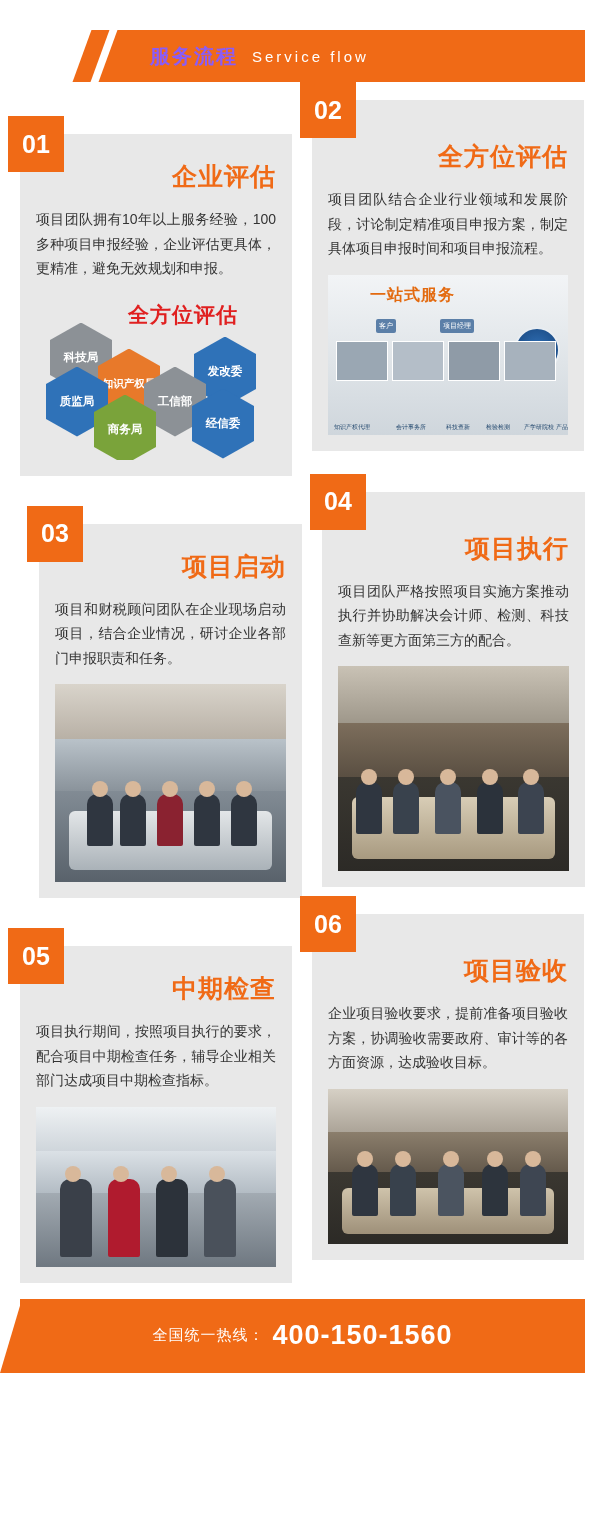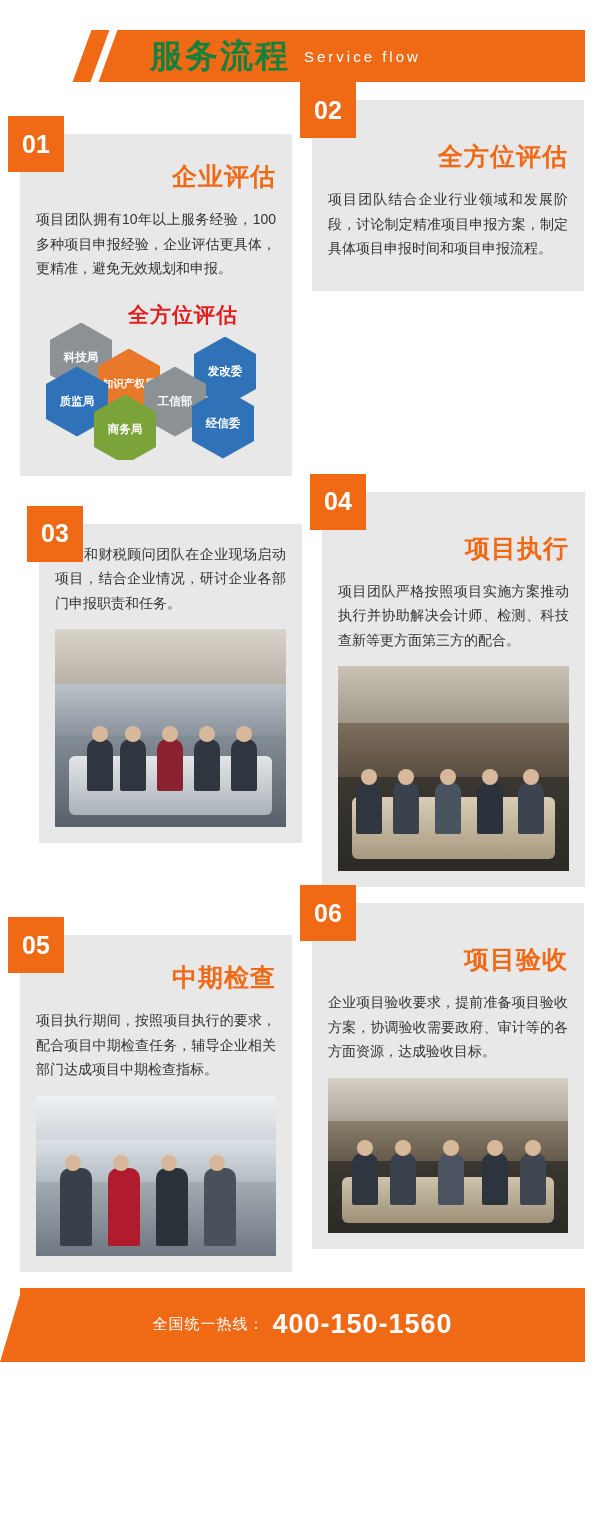--- a/index.html
+++ b/index.html
@@ -48,22 +48,22 @@
     position: absolute;
     left: 150px;
     top: 30px;
     height: 52px;
     display: flex;
     align-items: center;
     gap: 14px;
     z-index: 4;
   }
   .header-cn {
-    color: #15803d;
-    font-size: 33px;
+    color: #8b5cf6;
+    font-size: 20px;
     font-weight: bold;
     letter-spacing: 2px;
   }
   .header-en {
     color: #ffffff;
     font-size: 15px;
     letter-spacing: 3px;
   }
 
   
@@ -304,27 +304,46 @@
           <div class="hex" style="left:58px; top:100px; background:#7aa33a;">商务局</div>
           <div class="hex" style="left:156px; top:94px; background:#2f72b8;">经信委</div>
         </div>
       </div>
     </div>
 
     <div class="card">
       <div class="badge left">02</div>
       <div class="card-title tall">全方位评估</div>
       <div class="card-body">项目团队结合企业行业领域和发展阶段，讨论制定精准项目申报方案，制定具体项目申报时间和项目申报流程。</div>
+      <div class="photo h-diagram">
+        <div class="svcwrap">
+          <div class="svc-title">一站式服务</div>
+          <div class="svc-node" style="left:48px; top:44px;">客户</div>
+          <div class="svc-node" style="left:112px; top:44px;">项目经理</div>
+          <div class="svc-seal"></div>
+          <div class="svc-photo" style="left:8px; top:66px; width:52px; height:40px;"></div>
+          <div class="svc-photo" style="left:64px; top:66px; width:52px; height:40px; background:#b4bec8;"></div>
+          <div class="svc-photo" style="left:120px; top:66px; width:52px; height:40px; background:#8f9ba7;"></div>
+          <div class="svc-photo" style="left:176px; top:66px; width:52px; height:40px; background:#a7b2bd;"></div>
+          <div class="svc-caption" style="left:6px;">知识产权代理</div>
+          <div class="svc-caption" style="left:68px;">会计事务所</div>
+          <div class="svc-caption" style="left:118px;">科技查新</div>
+          <div class="svc-caption" style="left:158px;">检验检测</div>
+          <div class="svc-caption" style="left:196px;">产学研院校</div>
+          <div class="svc-caption" style="left:228px;">产品标准化</div>
+        </div>
+      </div>
     </div>
   </div>
 
   <div class="row">
 
     <div class="card" style="margin-top:32px;margin-left:19px;">
       <div class="badge left">03</div>
+      <div class="card-title">项目启动</div>
       <div class="card-body">项目和财税顾问团队在企业现场启动项目，结合企业情况，研讨企业各部门申报职责和任务。</div>
       <div class="photo h-meeting">
         <div class="mr of">
           <div class="ceil"></div>
           <div class="wall"></div>
           <div class="tbl"></div>
           <div class="p" style="left:14%;"></div>
           <div class="p" style="left:28%;"></div>
           <div class="p" style="left:44%; background:#8a2230;"></div>
           <div class="p" style="left:60%;"></div>

